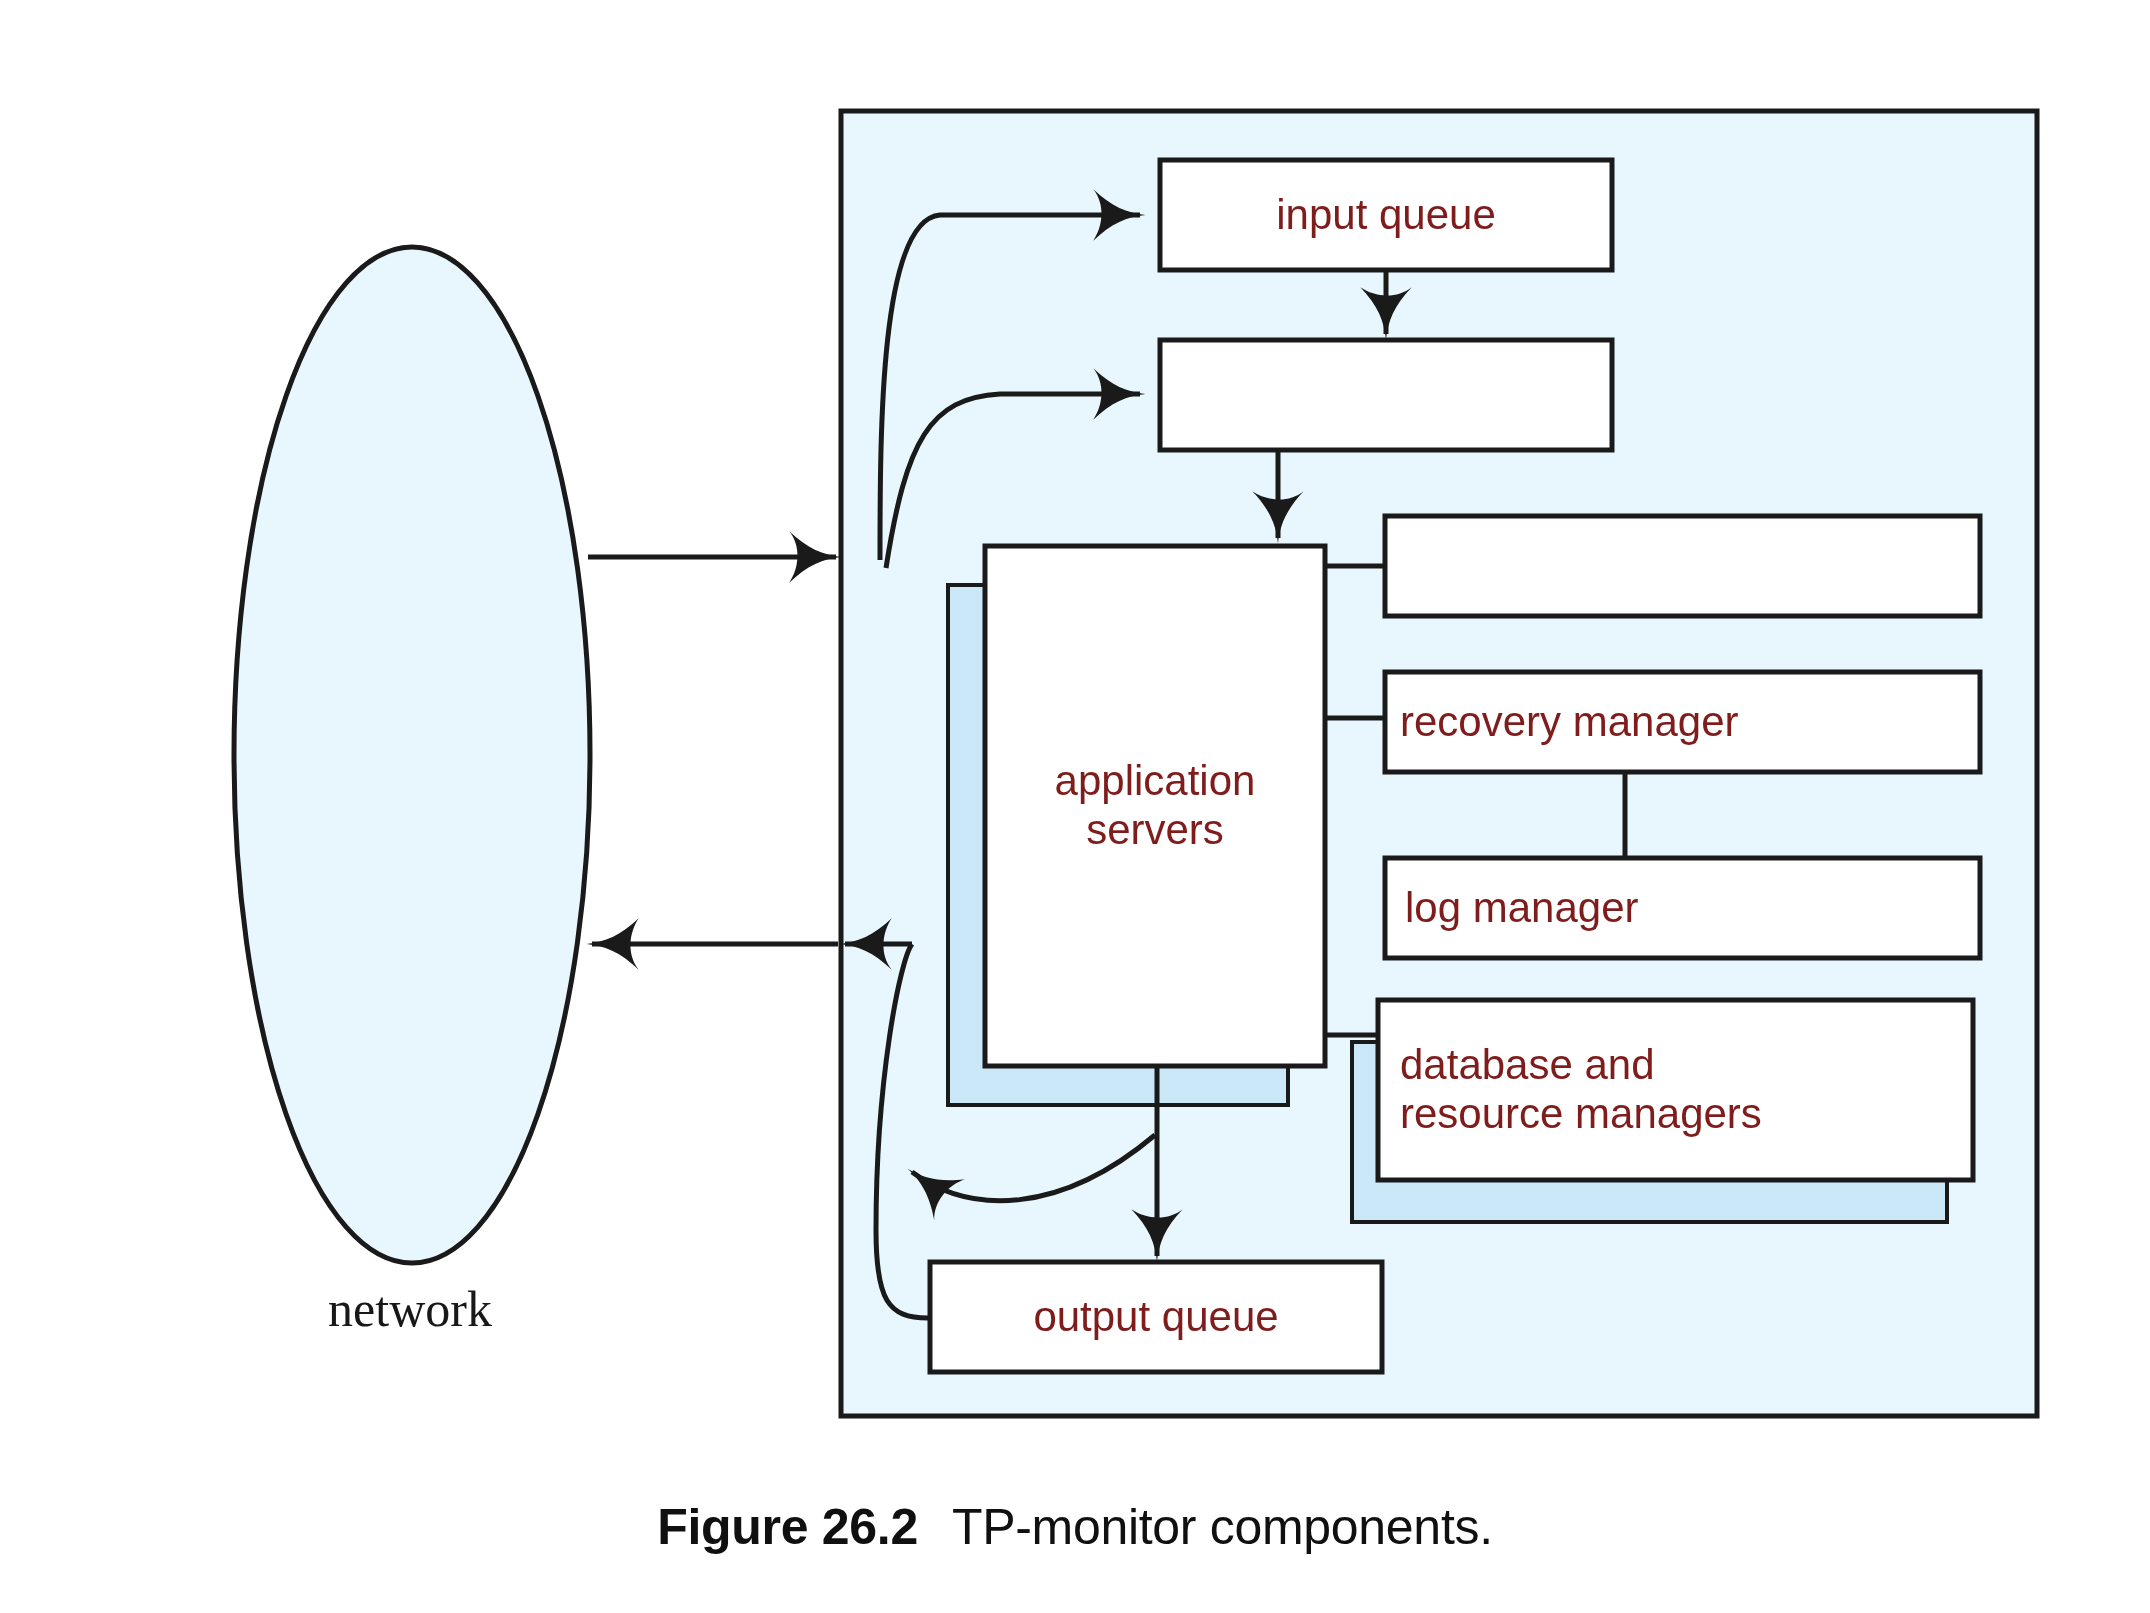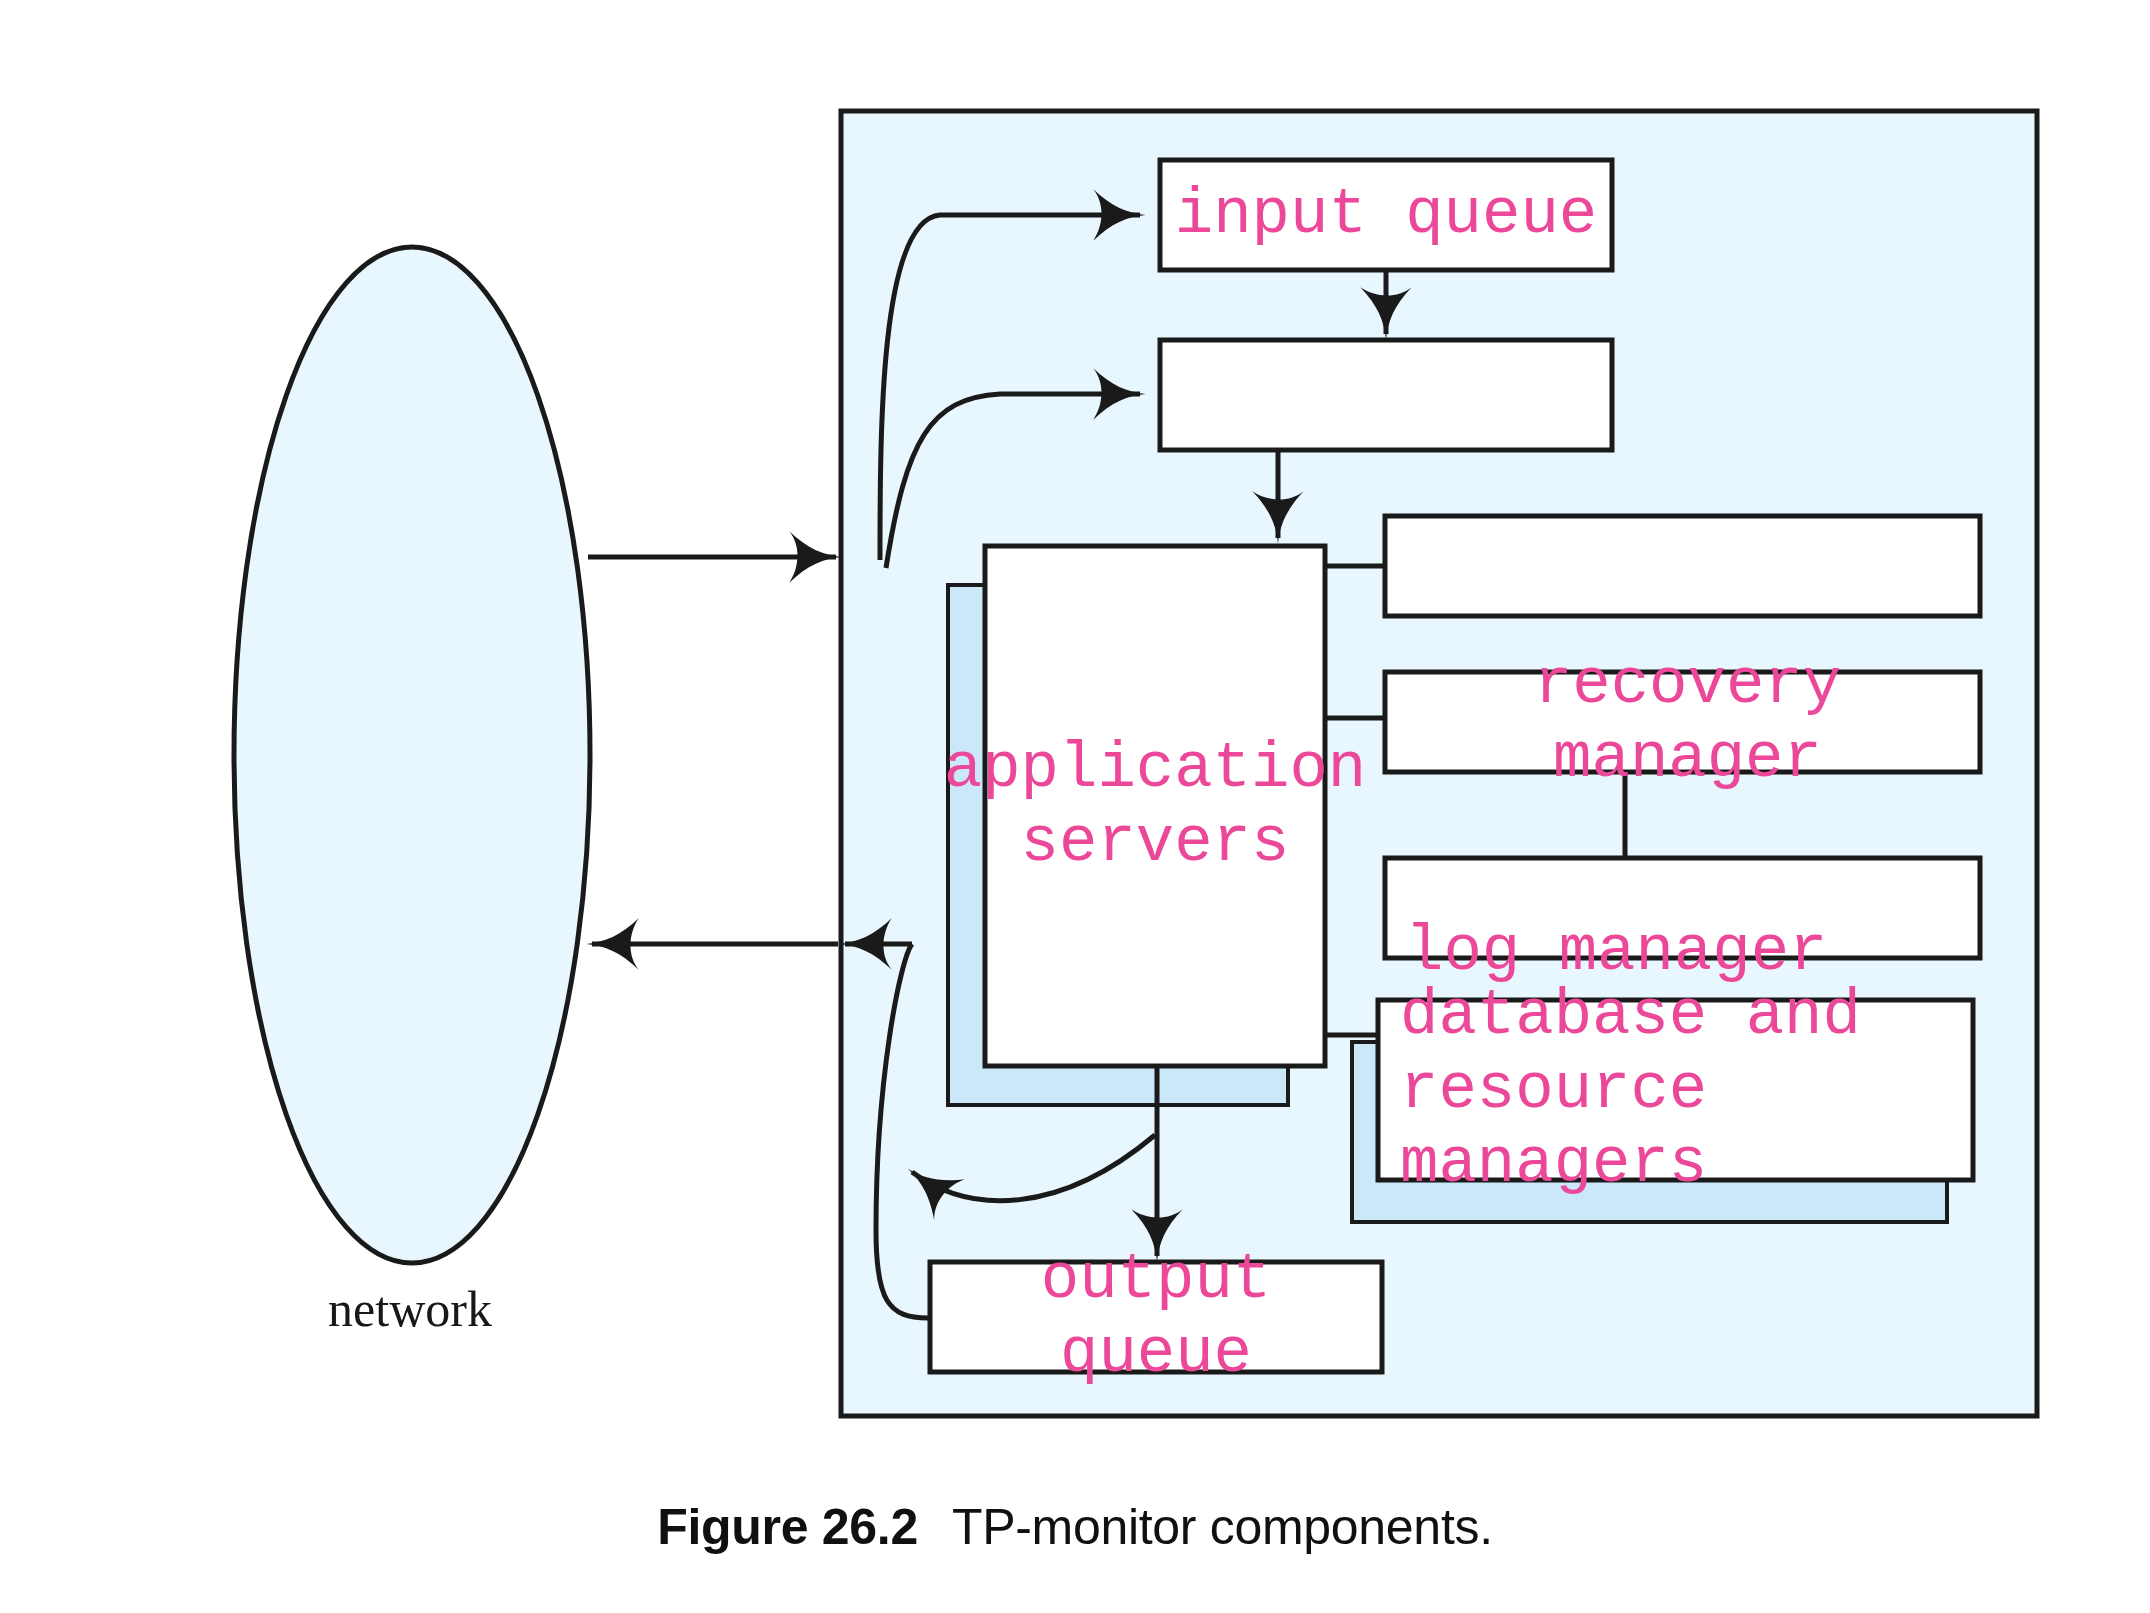--- a/index.html
+++ b/index.html
@@ -26,23 +26,23 @@
     width: 2150px;
     height: 1613px;
     display: block;
   }
   .node-label {
     position: absolute;
     display: flex;
     align-items: center;
     justify-content: center;
     text-align: center;
-    color: #ec4899;
-    font-family: Liberation Mono, monospace;
-    font-size: 64px;
+    color: #7f1d1d;
+    font-family: Liberation Sans, sans-serif;
+    font-size: 42px;
     line-height: 1.16;
     pointer-events: none;
     white-space: pre-line;
   }
   .ellipse-label {
     position: absolute;
     left: 230px;
     top: 1280px;
     width: 360px;
     text-align: center;
@@ -139,21 +139,21 @@
 
   <div class="node-label" style="left:1160px; top:160px; width:452px; height:110px;">input queue</div>
 
 
   <div class="node-label" style="left:985px; top:546px; width:340px; height:520px;">application
 servers</div>
 
 
   <div class="node-label" style="left:1400px; top:672px; width:575px; height:100px; justify-content:flex-start;">recovery manager</div>
 
-  <div class="node-label" style="left:1405px; top:902px; width:575px; height:100px; justify-content:flex-start;text-align:right;">log manager</div>
+  <div class="node-label" style="left:1405px; top:858px; width:575px; height:100px; justify-content:flex-start;text-align:right;">log manager</div>
 
   <div class="node-label" style="left:1400px; top:1000px; width:575px; height:180px; justify-content:flex-start; text-align:left;">database and
 resource managers</div>
 
   <div class="node-label" style="left:930px; top:1262px; width:452px; height:110px;">output queue</div>
 
   <div class="ellipse-label">network</div>
 
   <div id="figure-caption">
     <span class="caption-number">Figure 26.2</span><span class="caption-gap"></span><span>TP-monitor components.</span>

